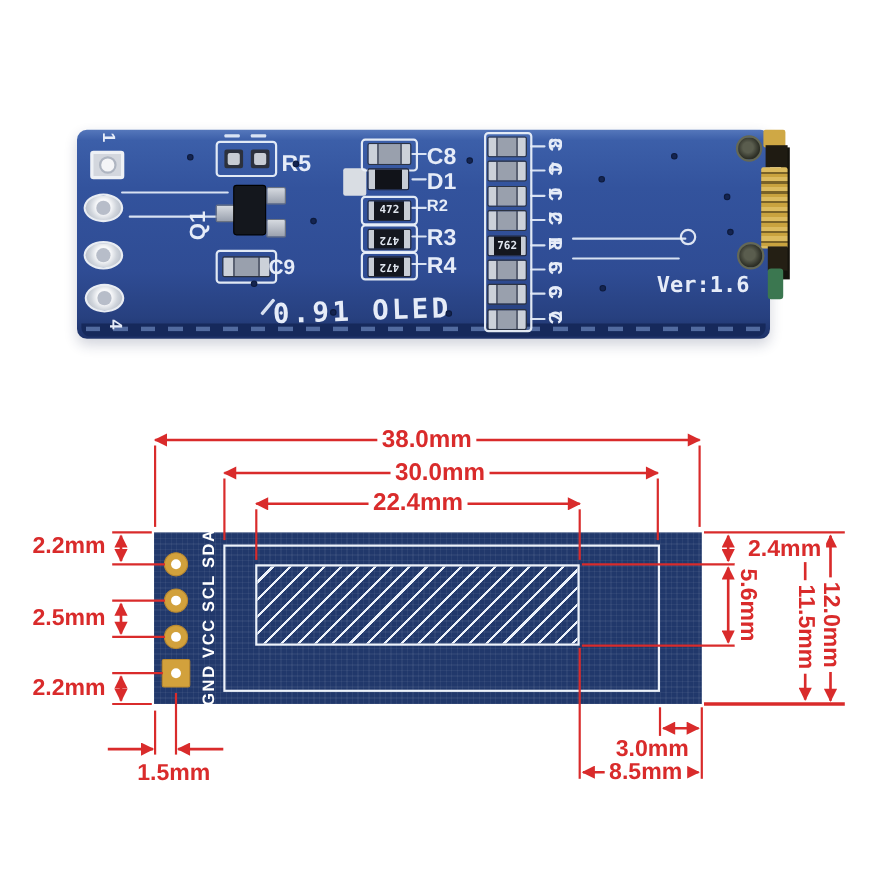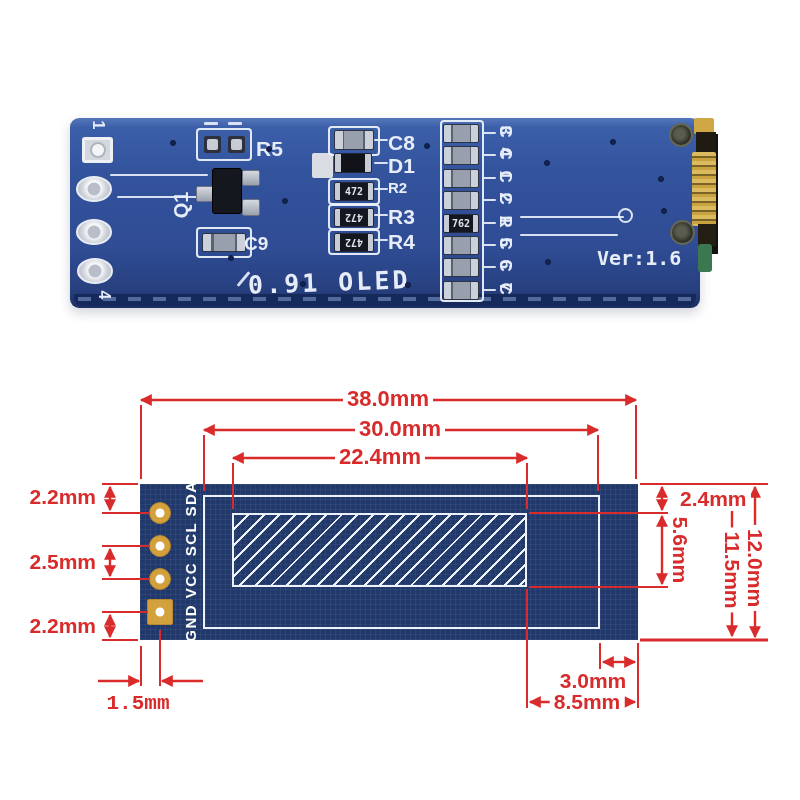--- a/index.html
+++ b/index.html
@@ -288,20 +288,20 @@
       <line x1="530" y1="702" x2="635" y2="702" marker-start="url(#a)" marker-end="url(#a)"></line>
     </g>
   </svg>
 
   <span class="dlab big" style="left:388px;top:399px;">38.0mm</span>
   <span class="dlab big" style="left:400px;top:429px;">30.0mm</span>
   <span class="dlab big" style="left:380px;top:457px;">22.4mm</span>
   <span class="dlab ra" style="left:100px;top:497px;">2.2mm</span>
   <span class="dlab ra" style="left:100px;top:562px;">2.5mm</span>
   <span class="dlab ra" style="left:100px;top:626px;">2.2mm</span>
-  <span class="dlab" style="left:138px;top:703px;font-family:Liberation Mono, monospace;">1.5mm</span>
+  <span class="dlab" style="left:158px;top:703px;">1.5mm</span>
   <span class="dlab la" style="left:665px;top:499px;margin-left:11px;">2.4mm</span>
   <span class="dlab rot" style="left:680px;top:550px;">5.6mm</span>
   <span class="dlab rot" style="left:732px;top:570px;">11.5mm</span>
   <span class="dlab rot" style="left:755px;top:568px;">12.0mm</span>
   <span class="dlab" style="left:593px;top:681px;">3.0mm</span>
   <span class="dlab" style="left:587px;top:702px;">8.5mm</span>
 </div>
 
 </body></html>

